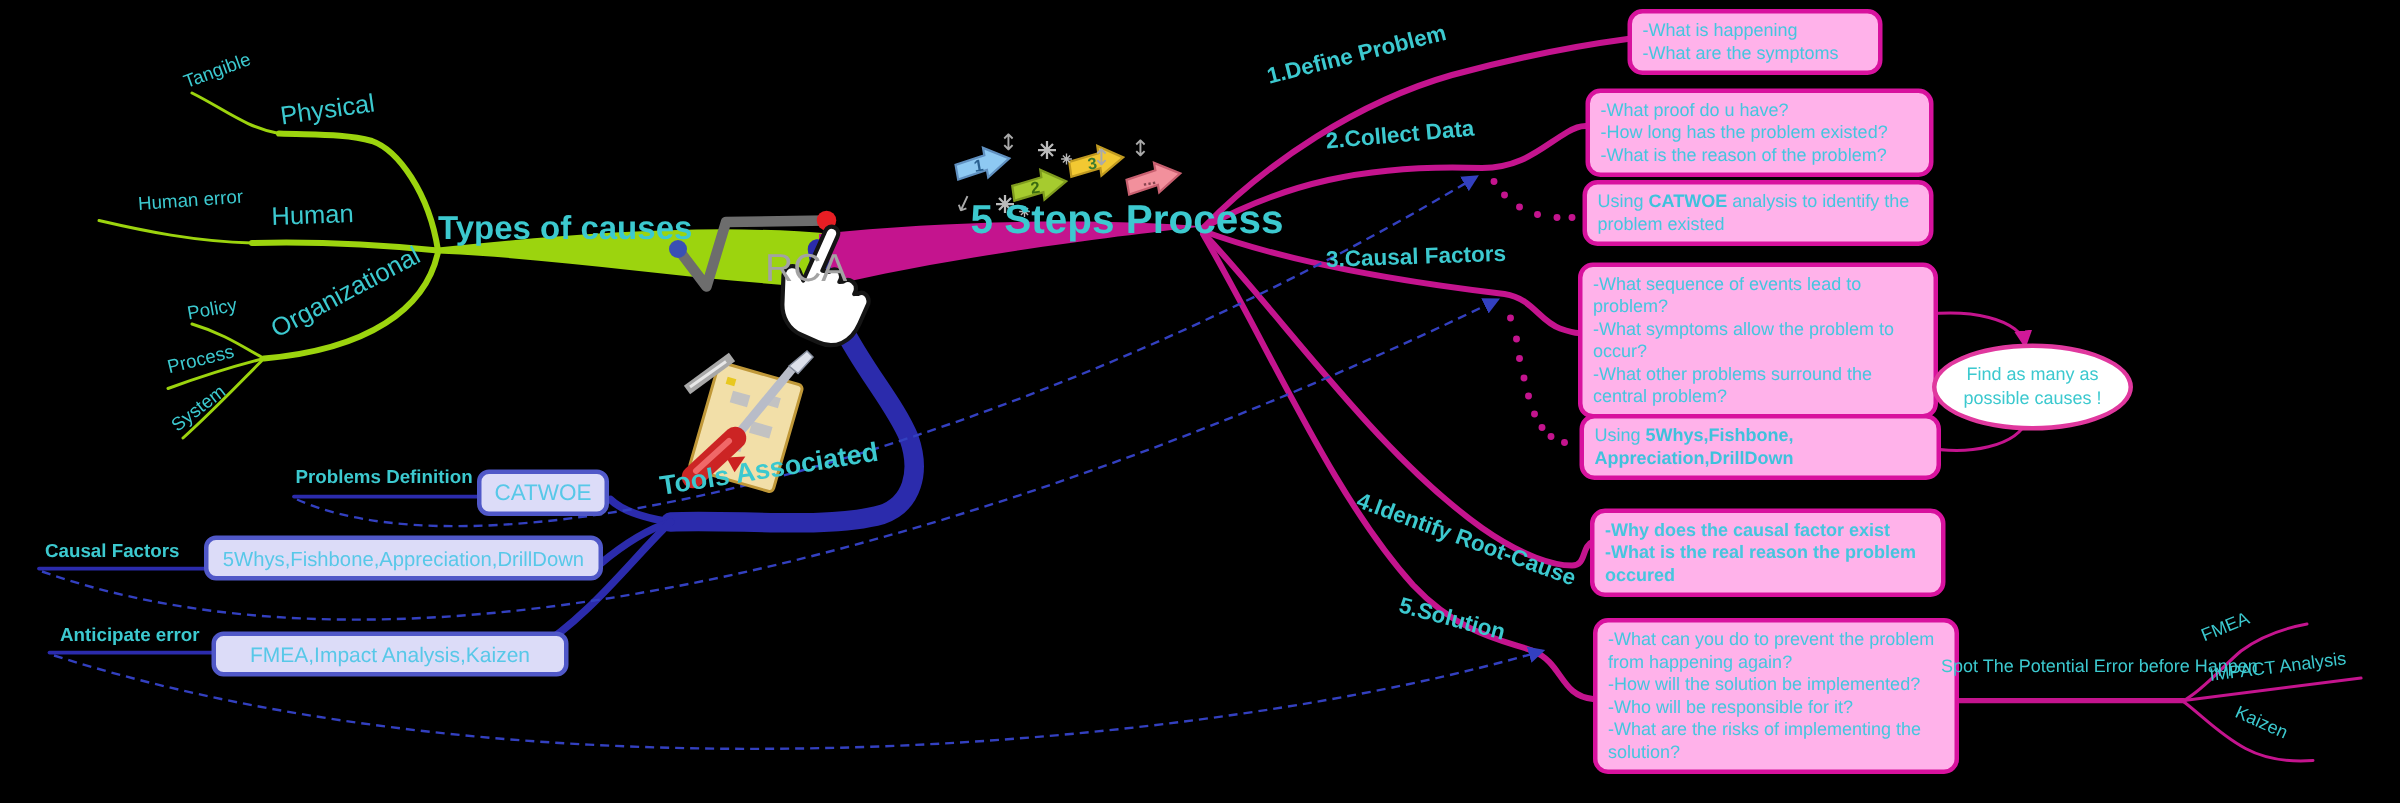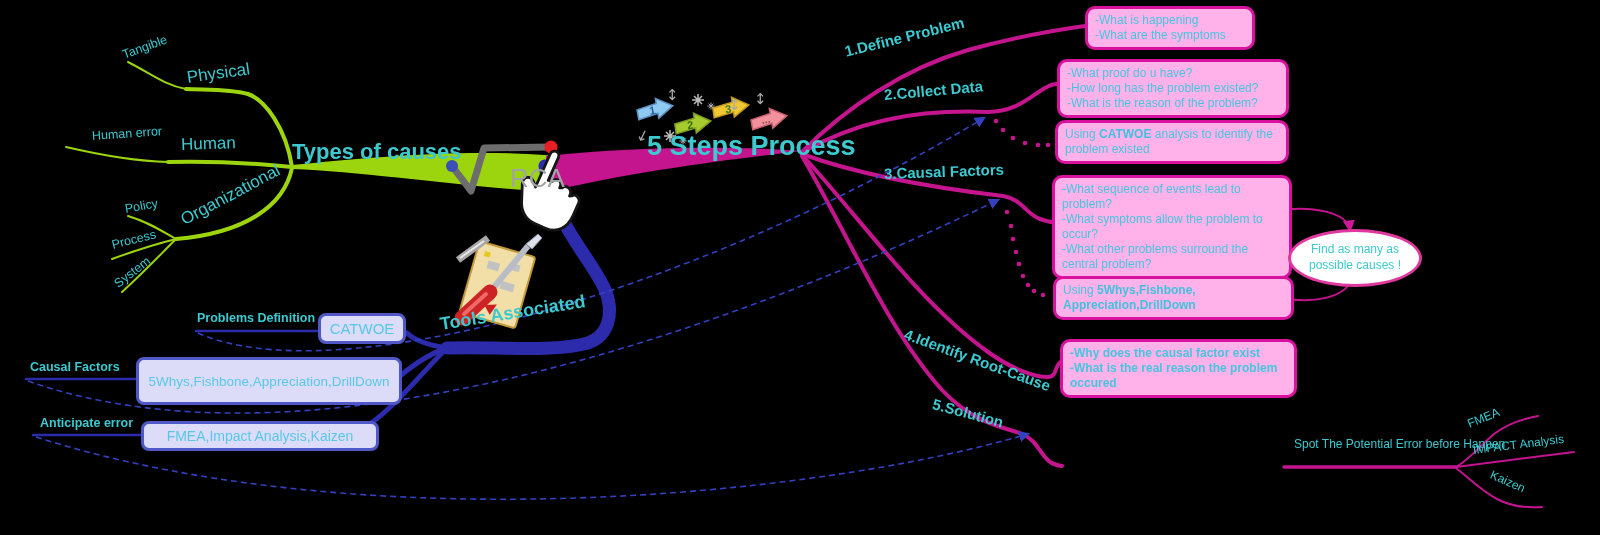--- a/index.html
+++ b/index.html
@@ -170,21 +170,21 @@
 <div class="lbl" style="left:182px;top:212px;font-size:17px;transform:rotate(-28deg);">Organizational</div>
 <div class="lbl sub" style="left:125px;top:203px;transform:rotate(-10deg);">Policy</div>
 <div class="lbl sub" style="left:112px;top:239px;transform:rotate(-14deg);">Process</div>
 <div class="lbl sub" style="left:116px;top:279px;transform:rotate(-38deg);">System</div>
 
 <div class="lbl big" style="left:440px;top:315px;font-size:18px;transform:rotate(-9deg);">Tools Associated</div>
 <div class="lbl toollbl" style="left:197px;top:312px;">Problems Definition</div>
 <div class="lbl toollbl" style="left:30px;top:361px;">Causal Factors</div>
 <div class="lbl toollbl" style="left:40px;top:417px;">Anticipate error</div>
 <div class="toolbox" style="left:318px;top:313px;width:88px;height:31px;font-size:15px;">CATWOE</div>
-<div class="toolbox" style="left:136px;top:357px;width:266px;height:48px;font-size:13.5px;">5Whys,Fishbone,Appreciation,DrillDown</div>
+<div class="toolbox" style="left:136px;top:357px;width:266px;height:30px;font-size:13.5px;">5Whys,Fishbone,Appreciation,DrillDown</div>
 <div class="toolbox" style="left:141px;top:421px;width:238px;height:30px;">FMEA,Impact Analysis,Kaizen</div>
 
 <div class="lbl big" style="left:647px;top:133px;font-size:27px;">5 Steps Process</div>
 <div class="lbl steplbl" style="left:845px;top:44px;transform:rotate(-14deg);">1.Define Problem</div>
 <div class="lbl steplbl" style="left:884px;top:87px;transform:rotate(-5deg);">2.Collect Data</div>
 <div class="lbl steplbl" style="left:884px;top:166px;transform:rotate(-2deg);">3.Causal Factors</div>
 <div class="lbl steplbl" style="left:905px;top:326px;transform:rotate(20deg);">4.Identify Root-Cause</div>
 <div class="lbl steplbl" style="left:933px;top:396px;transform:rotate(15deg);">5.Solution</div>
 
 <div class="pinkbox" style="left:1085px;top:6px;width:150px;">
@@ -204,20 +204,26 @@
   <div>-What symptoms allow the problem to occur?</div>
   <div>-What other problems surround the central problem?</div>
 </div>
 <div class="pinkbox" style="left:1053px;top:276px;width:221px;">
   <span>Using </span><b>5Whys,Fishbone, Appreciation,DrillDown</b>
 </div>
 <div class="pinkbox boldbox" style="left:1060px;top:339px;width:217px;">
   <div>-Why does the causal factor exist</div>
   <div>-What is the real reason the problem occured</div>
 </div>
+<div class="pinkbox" style="left:1062px;top:412px;width:224px;">
+  <div>-What can you do to prevent the problem from happening again?</div>
+  <div>-How will the solution be implemented?</div>
+  <div>-Who will be responsible for it?</div>
+  <div>-What are the risks of implementing the solution?</div>
+</div>
 
 <div class="callout" style="left:1288px;top:229px;width:128px;height:52px;">
   <div>Find as many as</div>
   <div>possible causes !</div>
 </div>
 
 <div class="lbl sub" style="left:1294px;top:438px;font-size:12px;">Spot The Potential Error before Happen</div>
 <div class="lbl sub" style="left:1468px;top:418px;font-size:12px;transform:rotate(-22deg);">FMEA</div>
 <div class="lbl sub" style="left:1473px;top:444px;font-size:12px;transform:rotate(-7deg);">IMPACT Analysis</div>
 <div class="lbl sub" style="left:1491px;top:468px;font-size:12px;transform:rotate(24deg);">Kaizen</div>

